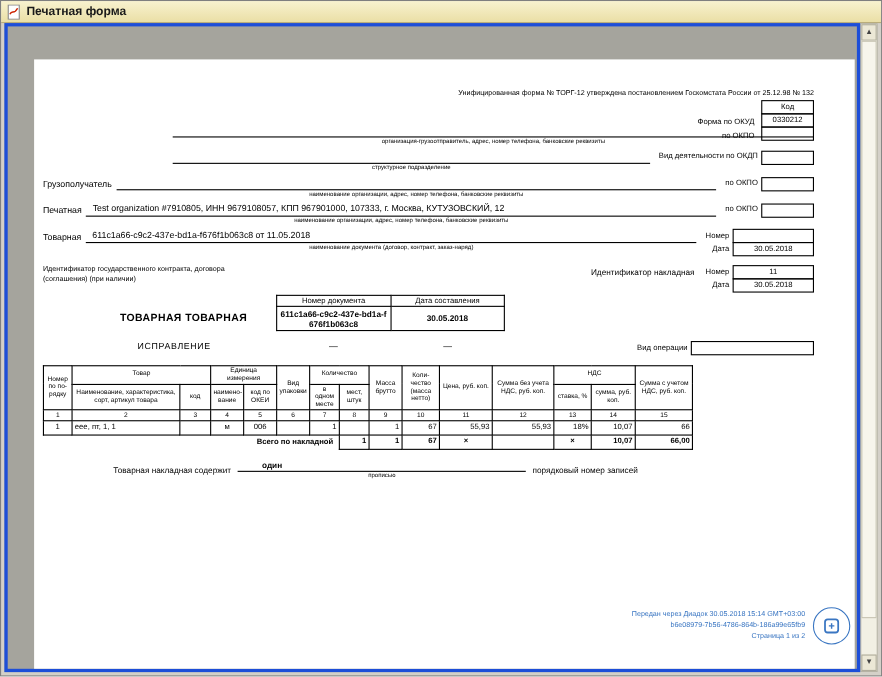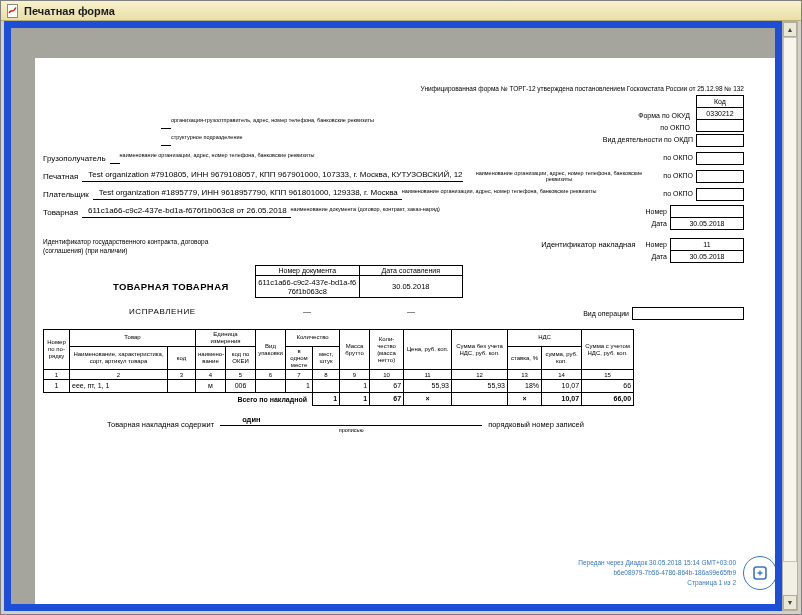--- a/index.html
+++ b/index.html
@@ -7,21 +7,21 @@
   body { font-family:"Liberation Sans", sans-serif; background:#d4d0c8; color:#000; }
 
   .window { width:802px; height:615px; border:1px solid #7f7f7f; background:#d4d0c8;
             display:flex; flex-direction:column; overflow:hidden; }
 
   .titlebar { flex:0 0 20px; background:linear-gradient(#f8f2cf,#eadfa6); border-bottom:1px solid #b9ad7c;
               display:flex; align-items:center; gap:5px; padding:0 5px; }
   .tb-title { font-size:11px; font-weight:bold; color:#1a1a1a; }
 
   .main { flex:1; display:flex; padding:0 3px 3px 3px; overflow:hidden; }
-  .viewport { flex:1; background:#a5a49d; position:relative; overflow:hidden; border:7px solid #1d4ed8; }
+  .viewport { flex:1; background:#a5a49d; position:relative; overflow:hidden; border:3px solid #1d4ed8; }
 
   .scrollbar { flex:0 0 16px; background:#f2f0e4; border:1px solid #b5b2a4; display:flex; flex-direction:column; }
   .sb-btn { flex:0 0 15px; background:#ece8d6; border:1px solid #b0ac9c; font-size:7px; color:#444;
             display:flex; align-items:center; justify-content:center; }
   .sb-track { flex:1; position:relative; }
   .sb-thumb { position:absolute; top:0; left:0; right:0; height:94%; background:#f7f5ec; border:1px solid #c6c3b2; }
 
   .page { position:absolute; left:24px; top:30px; width:746px; height:640px; background:#fff; }
 
   .top-note { position:absolute; top:27px; right:37px; font-size:6.5px; }
@@ -30,21 +30,21 @@
            column-gap:3px; font-size:7px; }
   .codes .rl { text-align:right; align-self:center; }
   .codes .bx { border:1px solid #000; height:13px; line-height:12px; text-align:center; }
   .codes .bx + * { }
   .codes .r2, .codes .r3 { margin-top:-1px; }
 
   .content { margin:58px 37px 0 8px; }
 
   .frow { display:flex; align-items:flex-start; margin-bottom:4px; }
   .flab { font-size:8px; padding-top:3px; margin-right:4px; white-space:nowrap; }
-  .fmid { flex:1; display:flex; min-width:0; }
+  .fmid { flex:1; display:flex; flex-direction:column; min-width:0; }
   .fval { border-bottom:1px solid #000; min-height:13px; font-size:8px; padding:1px 4px 0 6px; white-space:nowrap; overflow:hidden; }
   .fcap { font-size:5.5px; text-align:center; margin-top:1px; color:#000; }
   .rl  { font-size:7px; margin:0 3px 0 8px; padding-top:3px; white-space:nowrap; }
   .rbox { flex:0 0 48px; height:13px; border:1px solid #000; margin-top:1px; font-size:7px; text-align:center; line-height:12px; }
 
   .ndstack { display:grid; grid-template-columns:auto 74px; column-gap:3px; margin-left:8px; font-size:7px; }
   .ndstack .nl { text-align:right; align-self:center; }
   .ndstack .nb { border:1px solid #000; height:13px; text-align:center; line-height:12px; }
   .ndstack .rr { margin-top:-1px; }
 
@@ -53,21 +53,21 @@
   .trow { display:flex; margin:8px 0 2px 0; }
   .gov { width:185px; font-size:6.5px; line-height:1.35; }
   .spacer { flex:1; }
   .translab { font-size:7.5px; padding-top:2px; margin-right:2px; }
 
   .tblock { position:relative; height:64px; margin-top:2px; }
   .doc-title { position:absolute; left:70px; top:16px; font-size:9.5px; font-weight:bold; letter-spacing:.4px; }
   .correction { position:absolute; left:70px; top:42px; font-size:8px; letter-spacing:.6px;margin-left:16px; }
   .numdate { position:absolute; left:212px; top:0; width:208px; border-collapse:collapse; table-layout:fixed; font-size:7px; }
   .numdate th, .numdate td { border:1px solid #000; text-align:center; font-weight:normal; padding:1px 2px; }
-  .numdate td { font-weight:normal; height:22px; word-break:break-all; font-size:7.5px; }
+  .numdate td { font-weight:bold; height:22px; word-break:break-all; font-size:7.5px; }
   .dashes { position:absolute; left:212px; top:42px; width:208px; display:flex; font-size:8px; }
   .dashes span { flex:1; text-align:center; }
   .oper { position:absolute; right:0; top:42px; display:flex; align-items:center; }
   .oper .rl { padding-top:0; }
   .obox { width:112px; height:13px; border:1px solid #000; }
 
   .ttable { border-collapse:collapse; table-layout:fixed; width:590px; font-size:6px; line-height:1.15; }
   .ttable th, .ttable td { border:1px solid #000; padding:1px 2px; text-align:center; vertical-align:middle;
                            font-weight:normal; overflow:hidden; }
   .ttable .grow th { height:13px; }
@@ -149,34 +149,25 @@
           <div class="frow">
             <span class="flab">Печатная</span>
             <span class="fmid">
               <span class="fval">Test organization #7910805, ИНН 9679108057, КПП 967901000, 107333, г. Москва, КУТУЗОВСКИЙ, 12</span>
               <span class="fcap">наименование организации, адрес, номер телефона, банковские реквизиты</span>
             </span>
             <span class="rl">по ОКПО</span>
             <span class="rbox"></span>
           </div>
 
-          <div class="frow">
-            <span class="flab">Плательщик</span>
-            <span class="fmid">
-              <span class="fval">Test organization #1895779, ИНН 9618957790, КПП 961801000, 129338, г. Москва</span>
-              <span class="fcap">наименование организации, адрес, номер телефона, банковские реквизиты</span>
-            </span>
-            <span class="rl">по ОКПО</span>
-            <span class="rbox"></span>
-          </div>
 
           <div class="frow">
             <span class="flab">Товарная</span>
             <span class="fmid">
-              <span class="fval">611c1a66-c9c2-437e-bd1a-f676f1b063c8 от 26.05.2018</span>
+              <span class="fval">611c1a66-c9c2-437e-bd1a-f676f1b063c8 от 11.05.2018</span>
               <span class="fcap">наименование документа (договор, контракт, заказ-наряд)</span>
             </span>
             <span class="ndstack">
               <span class="nl">Номер</span>
               <span class="nb"></span>
               <span class="nl rr">Дата</span>
               <span class="nb rr">30.05.2018</span>
             </span>
           </div>
 

